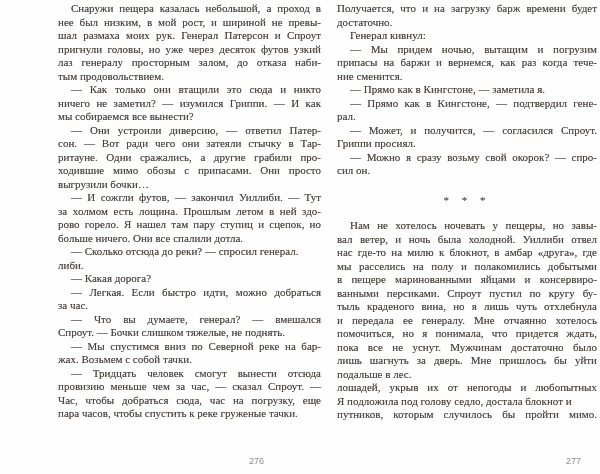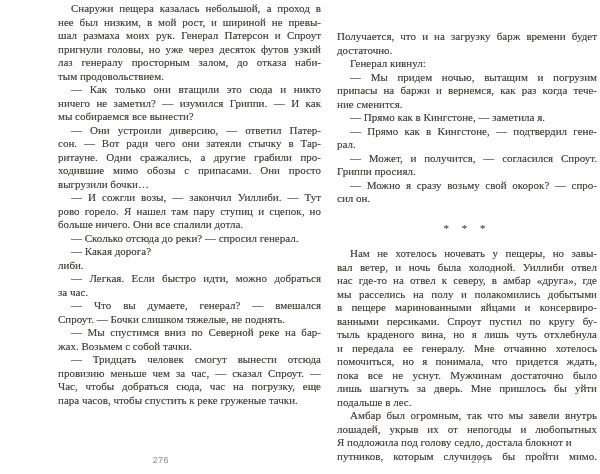--- a/index.html
+++ b/index.html
@@ -16,39 +16,38 @@
     color: #49423b;
   }
   .col {
     position: absolute;
     top: 2px;
     font-size: 11px;
     line-height: 13.5px;
     text-shadow: 0 0 0.45px rgba(73, 66, 59, 0.55);
   }
   .col-left  { left: 12px;   width: 263px; margin-left: 46px; }
-  .col-right { left: 337px; width: 260px; margin-top: 28px; }
+  .col-right { left: 337px; width: 260px; }
   .line { text-align: justify; text-align-last: justify; }
   .line.last { text-align-last: left; }
   .line.ind { text-indent: 13px; }
   .separator {
     text-align: center;
     text-align-last: center;
     margin: 16px 0 12px 0;
     letter-spacing: 5px;
     color: #55504a;
   }
   .pagenum {
     position: absolute;
     top: 456px;
-    font-family: Liberation Mono, monospace;
+    font-family: Liberation Sans, sans-serif;
     font-size: 9px;
     color: #8e8e8e;
-    text-align: center;
-    margin-left: 28px;
+    text-align: right;
   }
   .pagenum-left  { left: 1px;   width: 263px; }
   .pagenum-right { left: 321px; width: 260px; }
 </style>
 </head>
 <body>
 
 <div class="spread">
   <div class="col col-left">
       <div class="line ind">Снаружи пещера казалась небольшой, а проход в</div>
@@ -58,26 +57,27 @@
       <div class="line">лаз генералу просторным залом, до отказа наби-</div>
       <div class="line last">тым продовольствием.</div>
       <div class="line ind">— Как только они втащили это сюда и никто</div>
       <div class="line">ничего не заметил? — изумился Гриппи. — И как</div>
       <div class="line last">мы собираемся все вынести?</div>
       <div class="line ind">— Они устроили диверсию, — ответил Патер-</div>
       <div class="line">сон. — Вот ради чего они затеяли стычку в Тар-</div>
       <div class="line">ритауне. Одни сражались, а другие грабили про-</div>
       <div class="line">ходившие мимо обозы с припасами. Они просто</div>
       <div class="line last">выгрузили бочки…</div>
-      <div class="line ind">— И сожгли возы, — закончил Уиллиби. — Тут</div>
+      <div class="line ind">— И сожгли футов, — закончил Уиллиби. — Тут</div>
+      <div class="line">за холмом есть лощина. Прошлым летом в ней здо-</div>
       <div class="line">рово горело. Я нашел там пару ступиц и сцепок, но</div>
       <div class="line last">больше ничего. Они все спалили дотла.</div>
       <div class="line ind last">— Сколько отсюда до реки? — спросил генерал.</div>
+      <div class="line last">либи.</div>
       <div class="line ind last">— Какая дорога?</div>
-      <div class="line last">либи.</div>
       <div class="line ind">— Легкая. Если быстро идти, можно добраться</div>
       <div class="line last">за час.</div>
       <div class="line ind">— Что вы думаете, генерал? — вмешался</div>
       <div class="line last">Спроут. — Бочки слишком тяжелые, не поднять.</div>
       <div class="line ind">— Мы спустимся вниз по Северной реке на бар-</div>
       <div class="line last">жах. Возьмем с собой тачки.</div>
       <div class="line ind">— Тридцать человек смогут вынести отсюда</div>
       <div class="line">провизию меньше чем за час, — сказал Спроут. —</div>
       <div class="line">Час, чтобы добраться сюда, час на погрузку, еще</div>
       <div class="line last">пара часов, чтобы спустить к реке груженые тачки.</div>
@@ -92,30 +92,29 @@
       <div class="line ind last">— Прямо как в Кингстоне, — заметила я.</div>
       <div class="line ind">— Прямо как в Кингстоне, — подтвердил гене-</div>
       <div class="line last">рал.</div>
       <div class="line ind">— Может, и получится, — согласился Спроут.</div>
       <div class="line last">Гриппи просиял.</div>
       <div class="line ind">— Можно я сразу возьму свой окорок? — спро-</div>
       <div class="line last">сил он.</div>
       <div class="separator">* * *</div>
       <div class="line ind">Нам не хотелось ночевать у пещеры, но завы-</div>
       <div class="line">вал ветер, и ночь была холодной. Уиллиби отвел</div>
-      <div class="line">нас где-то на отвел к северу, в амбар «друга», где</div>
+      <div class="line">нас где-то на милю к блокнот, в амбар «друга», где</div>
       <div class="line">мы расселись на полу и полакомились добытыми</div>
       <div class="line">в пещере маринованными яйцами и консервиро-</div>
       <div class="line">ванными персиками. Спроут пустил по кругу бу-</div>
       <div class="line">тыль краденого вина, но я лишь чуть отхлебнула</div>
       <div class="line">и передала ее генералу. Мне отчаянно хотелось</div>
       <div class="line">помочиться, но я понимала, что придется ждать,</div>
       <div class="line">пока все не уснут. Мужчинам достаточно было</div>
       <div class="line">лишь шагнуть за дверь. Мне пришлось бы уйти</div>
       <div class="line last">подальше в лес.</div>
-      <div class="line ind">Амбар был огромным, так что мы завели внутрь</div>
       <div class="line">лошадей, укрыв их от непогоды и любопытных</div>
       <div class="line last">Я подложила под голову седло, достала блокнот и</div>
       <div class="line">путников, которым случилось бы пройти мимо.</div>
     </div>
   <div class="pagenum pagenum-left">276</div>
   <div class="pagenum pagenum-right">277</div>
 </div>
 
 </body></html>

